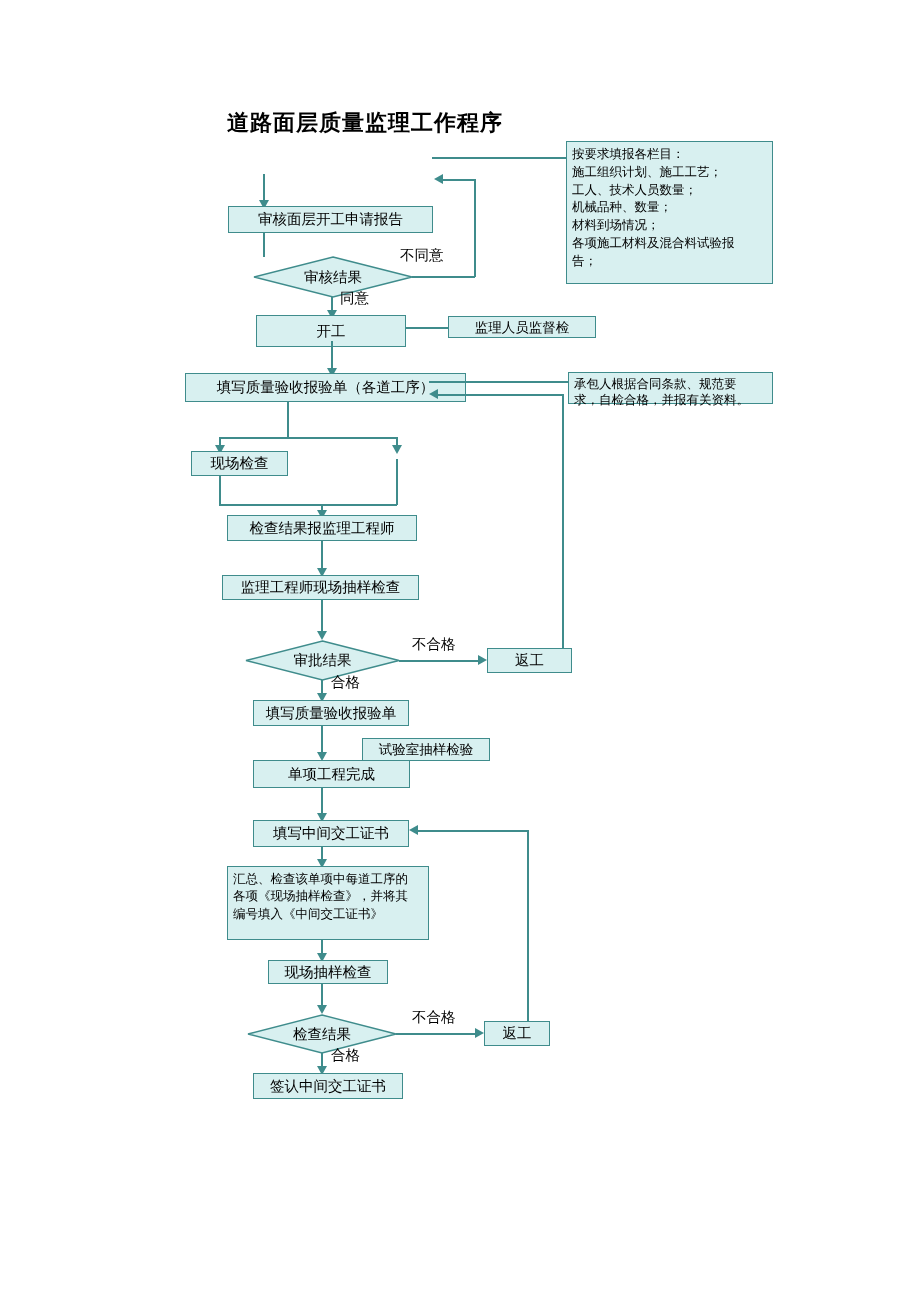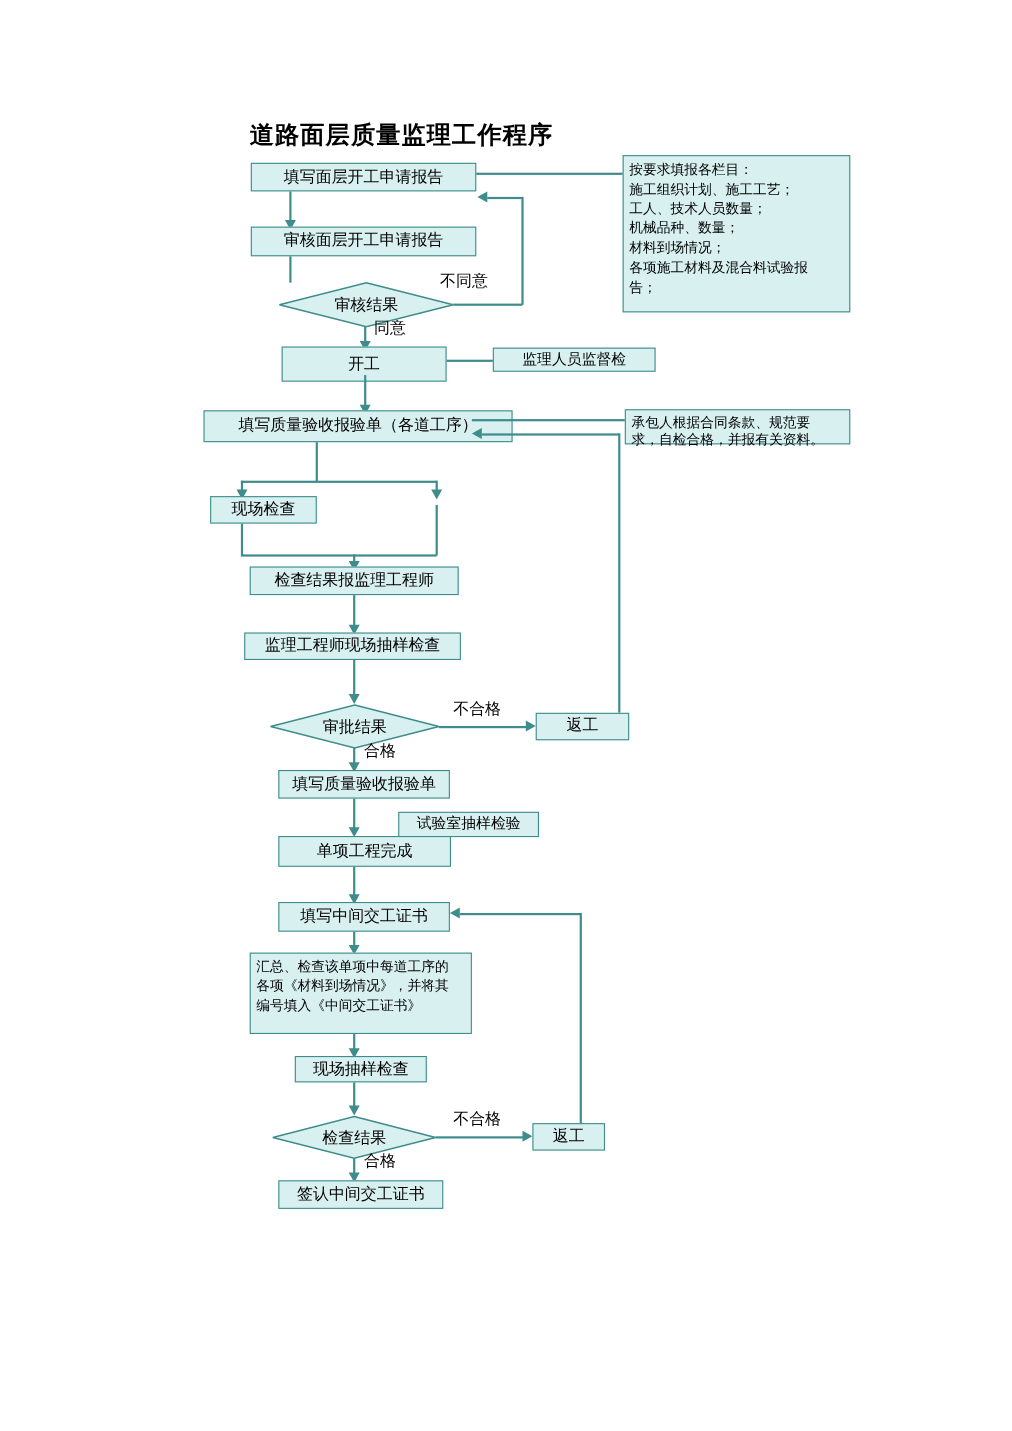--- a/index.html
+++ b/index.html
@@ -137,21 +137,20 @@
     <div>施工组织计划、施工工艺；</div>
     <div>工人、技术人员数量；</div>
     <div>机械品种、数量；</div>
     <div>材料到场情况；</div>
     <div>各项施工材料及混合料试验报</div>
     <div>告；</div>
   </div>
 
   <div class="ln lnh" style="left:432px; top:157px; width:134px;"></div>
 
-  <div class="node" style="left:228px; top:148px; width:205px; height:26px;">填写面层开工申请报告</div>
 
   <div class="ln lnv" style="left:263px; top:174px; height:32px;"></div>
   <div class="ah ah-down" style="left:258.5px; top:200px;"></div>
 
   <div class="node" style="left:228px; top:206px; width:205px; height:27px;">审核面层开工申请报告</div>
 
   <div class="ln lnv" style="left:263px; top:233px; height:24px;"></div>
 
   <div class="diamond" style="left:253px; top:256px; width:160px; height:42px;">
     <svg width="160" height="42" viewBox="0 0 160 42">
@@ -250,21 +249,21 @@
 
   <div class="ln lnh" style="left:418px; top:830px; width:110px;"></div>
   <div class="ln lnv" style="left:527px; top:830px; height:203px;"></div>
   <div class="ah ah-left" style="left:409px; top:824.5px;"></div>
 
   <div class="ln lnv" style="left:321px; top:847px; height:18px;"></div>
   <div class="ah ah-down" style="left:316.5px; top:859px;"></div>
 
   <div class="note" style="left:227px; top:866px; width:202px; height:74px; font-size:12.5px; line-height:1.38;">
     <div>汇总、检查该单项中每道工序的</div>
-    <div>各项《材料到场情况》，并将其</div>
+    <div>各项《现场抽样检查》，并将其</div>
     <div>编号填入《中间交工证书》</div>
   </div>
 
   <div class="ln lnv" style="left:321px; top:940px; height:19px;"></div>
   <div class="ah ah-down" style="left:316.5px; top:953px;"></div>
 
   <div class="node" style="left:268px; top:960px; width:120px; height:24px;">现场抽样检查</div>
 
   <div class="ln lnv" style="left:321px; top:984px; height:27px;"></div>
   <div class="ah ah-down" style="left:316.5px; top:1005px;"></div>

